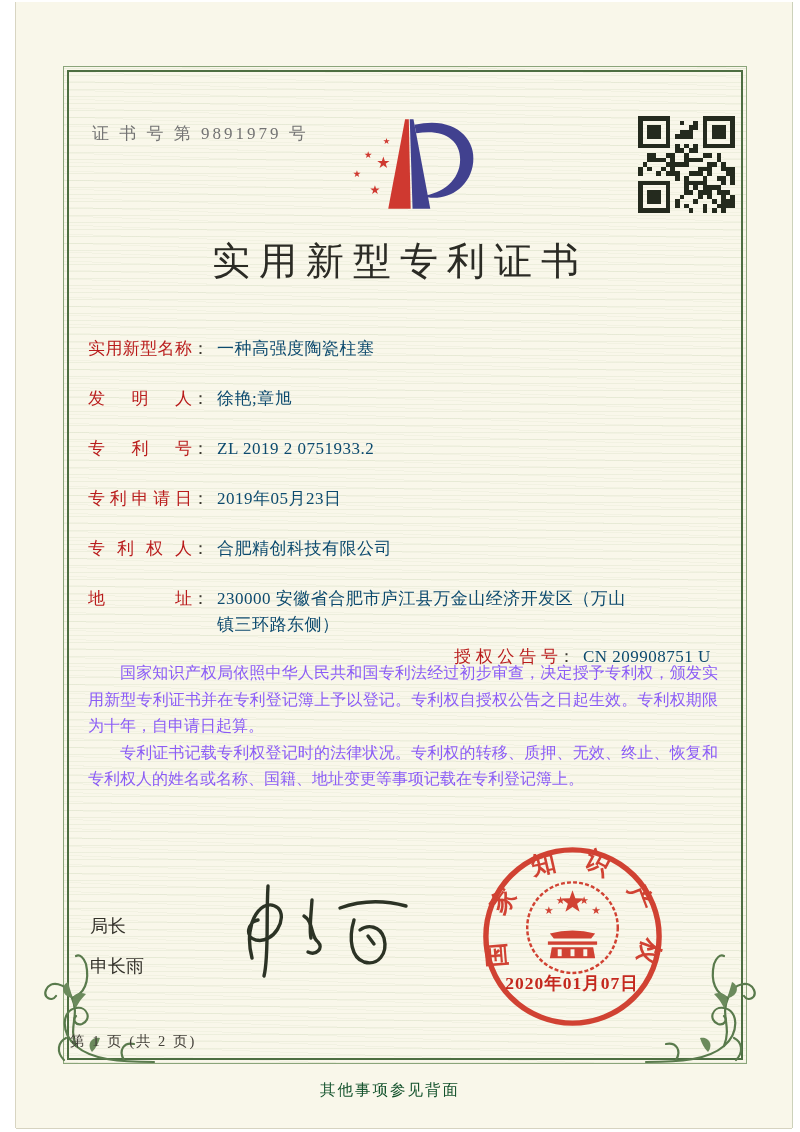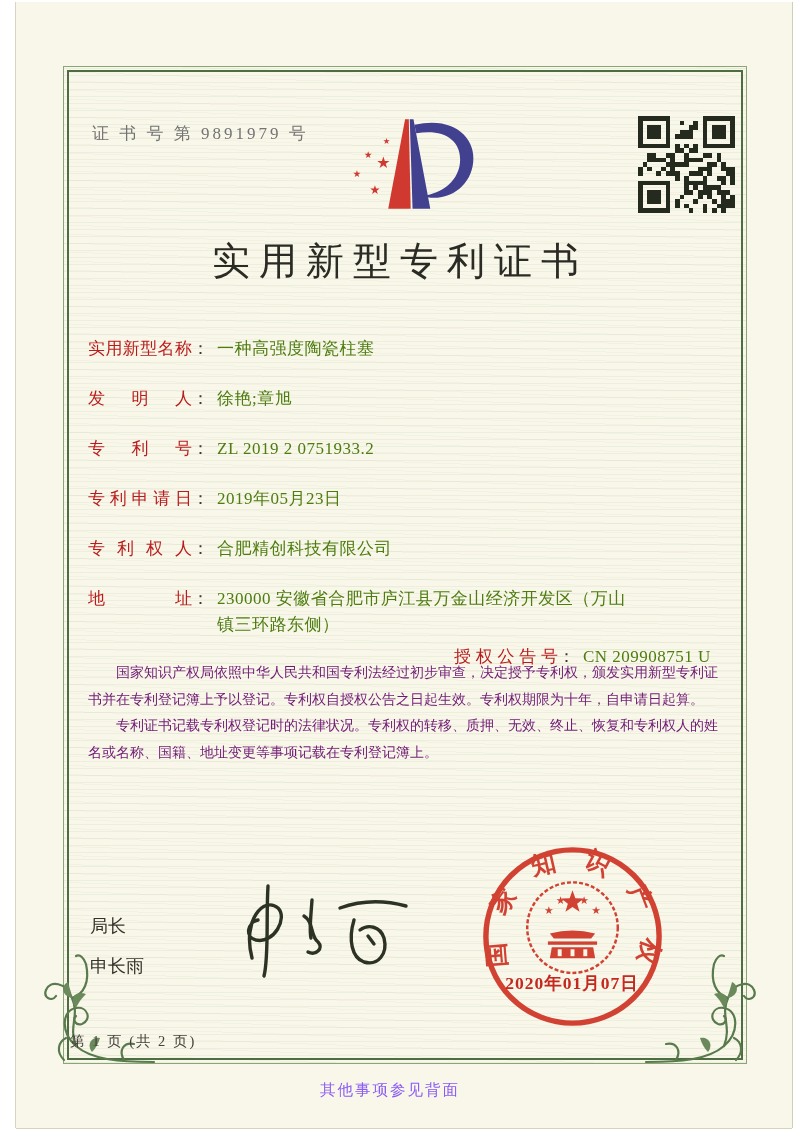--- a/index.html
+++ b/index.html
@@ -32,44 +32,44 @@
   }
   .fields{position:absolute;left:88px;top:336px;width:645px;font-size:17px;}
   .frow{line-height:26px;margin-bottom:24px;white-space:nowrap;}
   .flabel{
     display:inline-block;width:104px;text-align:justify;text-align-last:justify;
     vertical-align:top;color:#b91c1c;
   }
   .fcolon{display:inline-block;vertical-align:top;margin-right:8px;}
   .fvalue{
     display:inline-block;max-width:420px;vertical-align:top;white-space:normal;
-    letter-spacing:0.5px;color:#4d7c0f;
+    letter-spacing:0.5px;color:#0c4a6e;
   }
   .grant-row{position:absolute;left:88px;top:634px;width:650px;font-size:17px;line-height:26px;white-space:nowrap;}
   .grant-pair{display:inline-block;}
   .grant-pair.second{position:absolute;left:366px;top:10px;}
   .body-text{
     position:absolute;left:88px;top:660px;width:630px;
-    font-size:14px;line-height:26.6px;text-align:justify;color:#701a75;
+    font-size:16px;line-height:26.6px;text-align:justify;color:#8b5cf6;
   }
   .body-text p{margin:0;text-indent:2em;}
   .signer{position:absolute;left:90px;top:906px;font-size:18px;line-height:40px;color:#34322b;}
   .signature{position:absolute;left:212px;top:878px;}
   .seal{position:absolute;left:479px;top:843px;opacity:0.93;}
   .seal-date{
     position:absolute;left:492px;top:971px;width:160px;text-align:center;
     font-size:17.5px;font-weight:600;letter-spacing:1px;color:#c4281e;
   }
   .page-indicator{
     position:absolute;left:70px;top:1032px;width:640px;
     font-size:14.5px;letter-spacing:2px;color:#44413a;
   }
   .back-note{
     position:absolute;left:70px;top:1080px;width:640px;text-align:center;
-    font-size:15.5px;letter-spacing:2px;color:#8b5cf6;
+    font-size:15.5px;letter-spacing:2px;color:#14532d;
   }
   .logo{position:absolute;left:336px;top:102px;}
   .qr{position:absolute;left:638px;top:116px;}
   .flourish{position:absolute;}
   .flourish.bl{left:28px;top:952px;}
   .flourish.br{left:642px;top:952px;transform:scaleX(-1);}
 </style>
 </head>
 <body>
 

